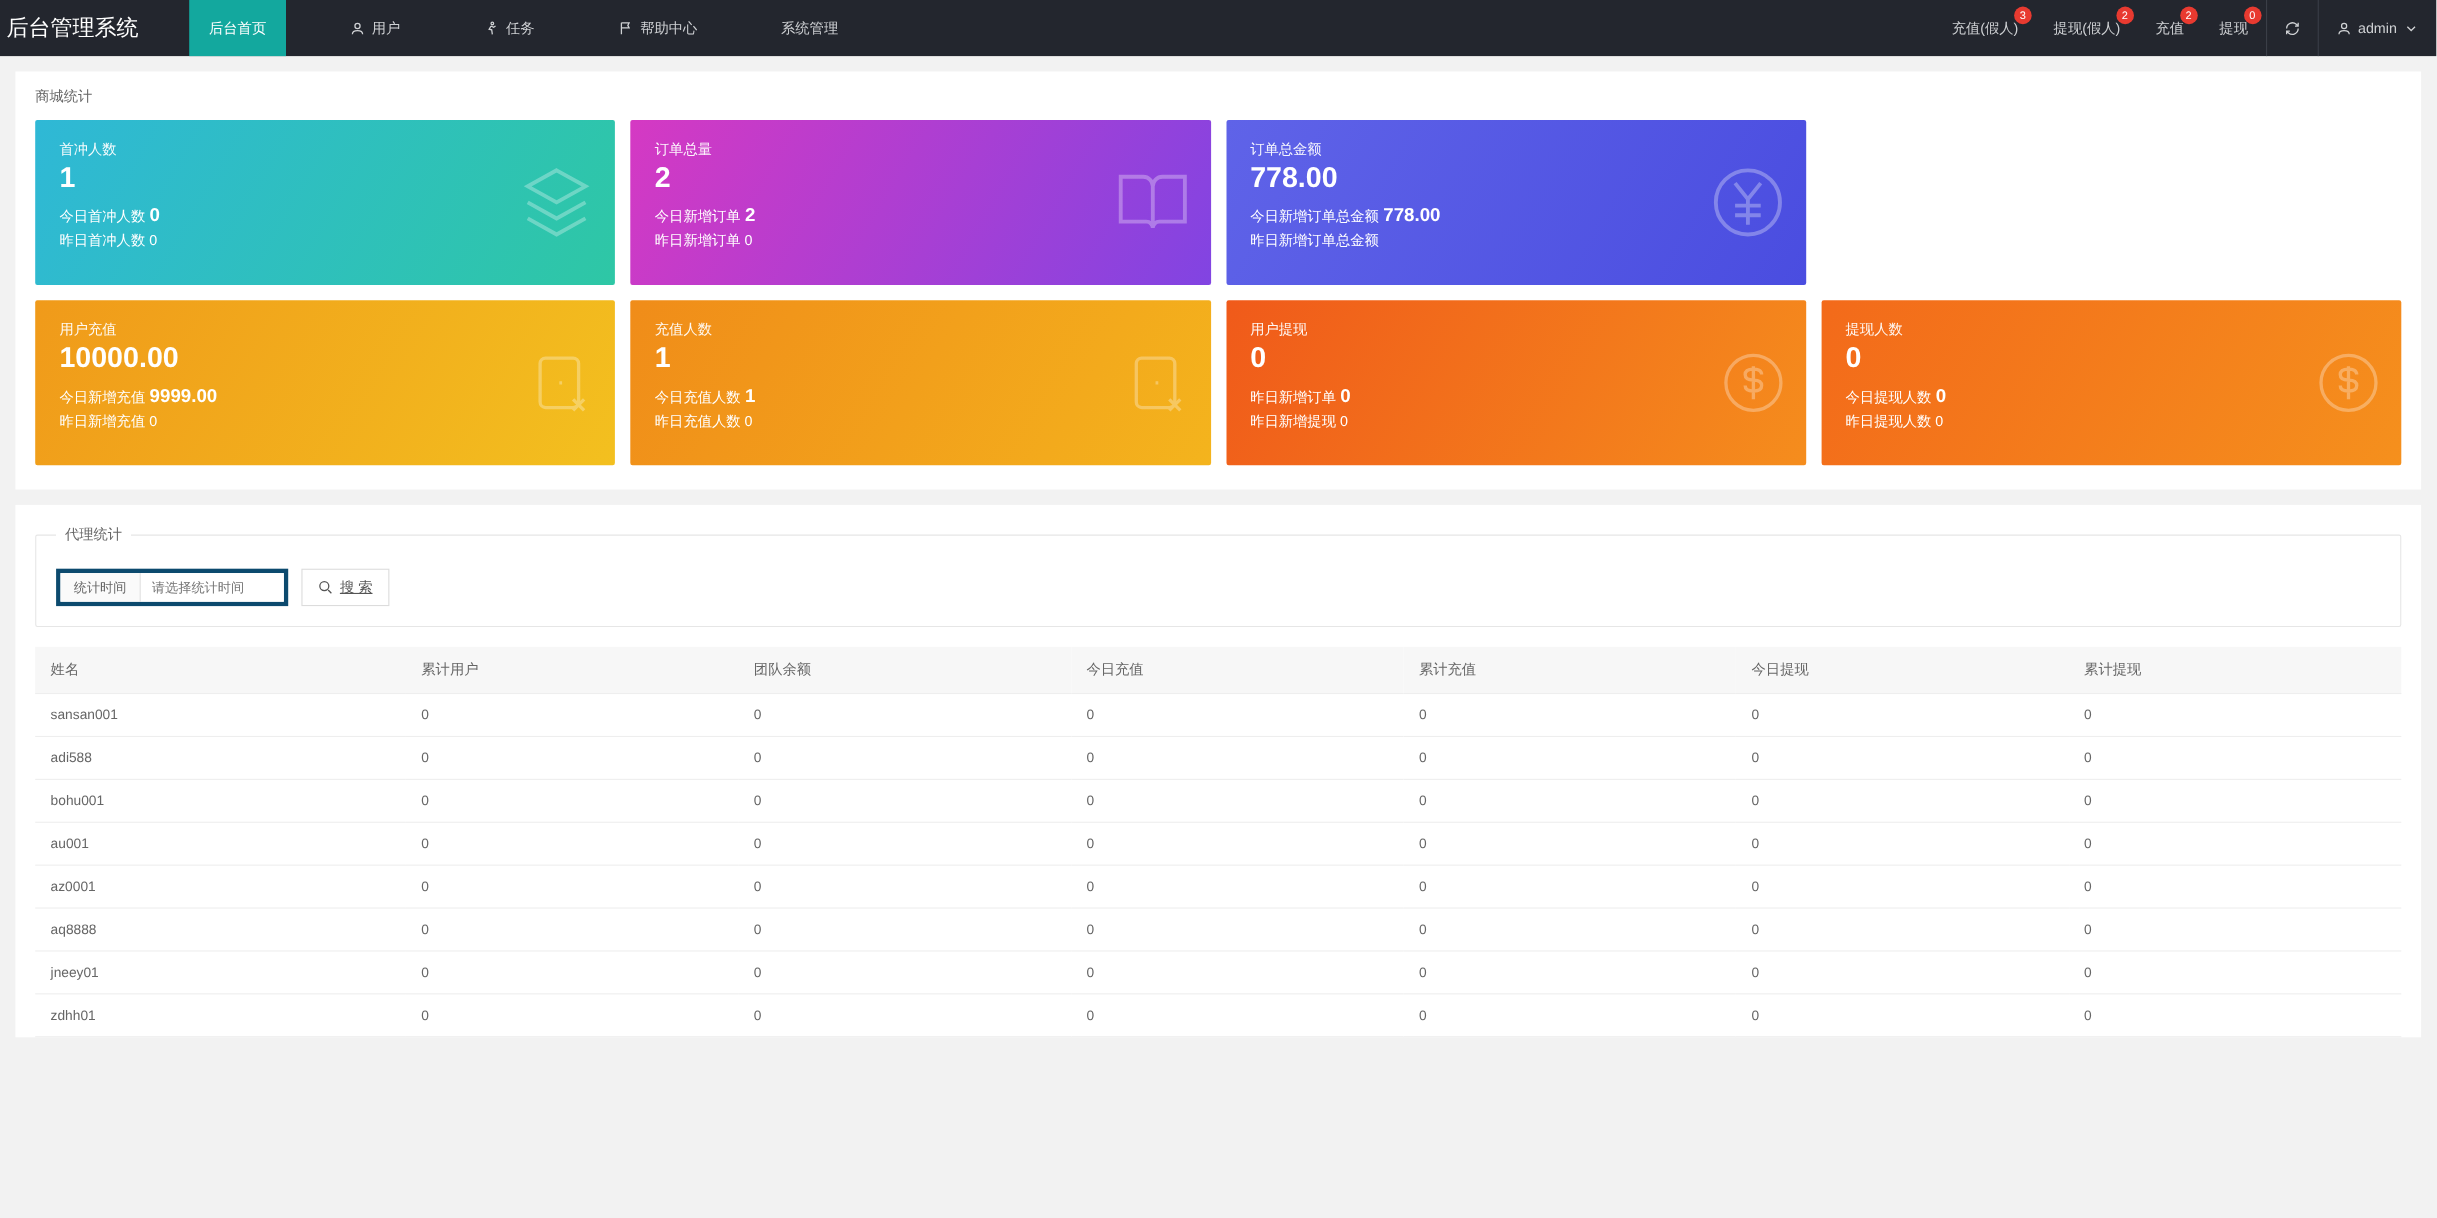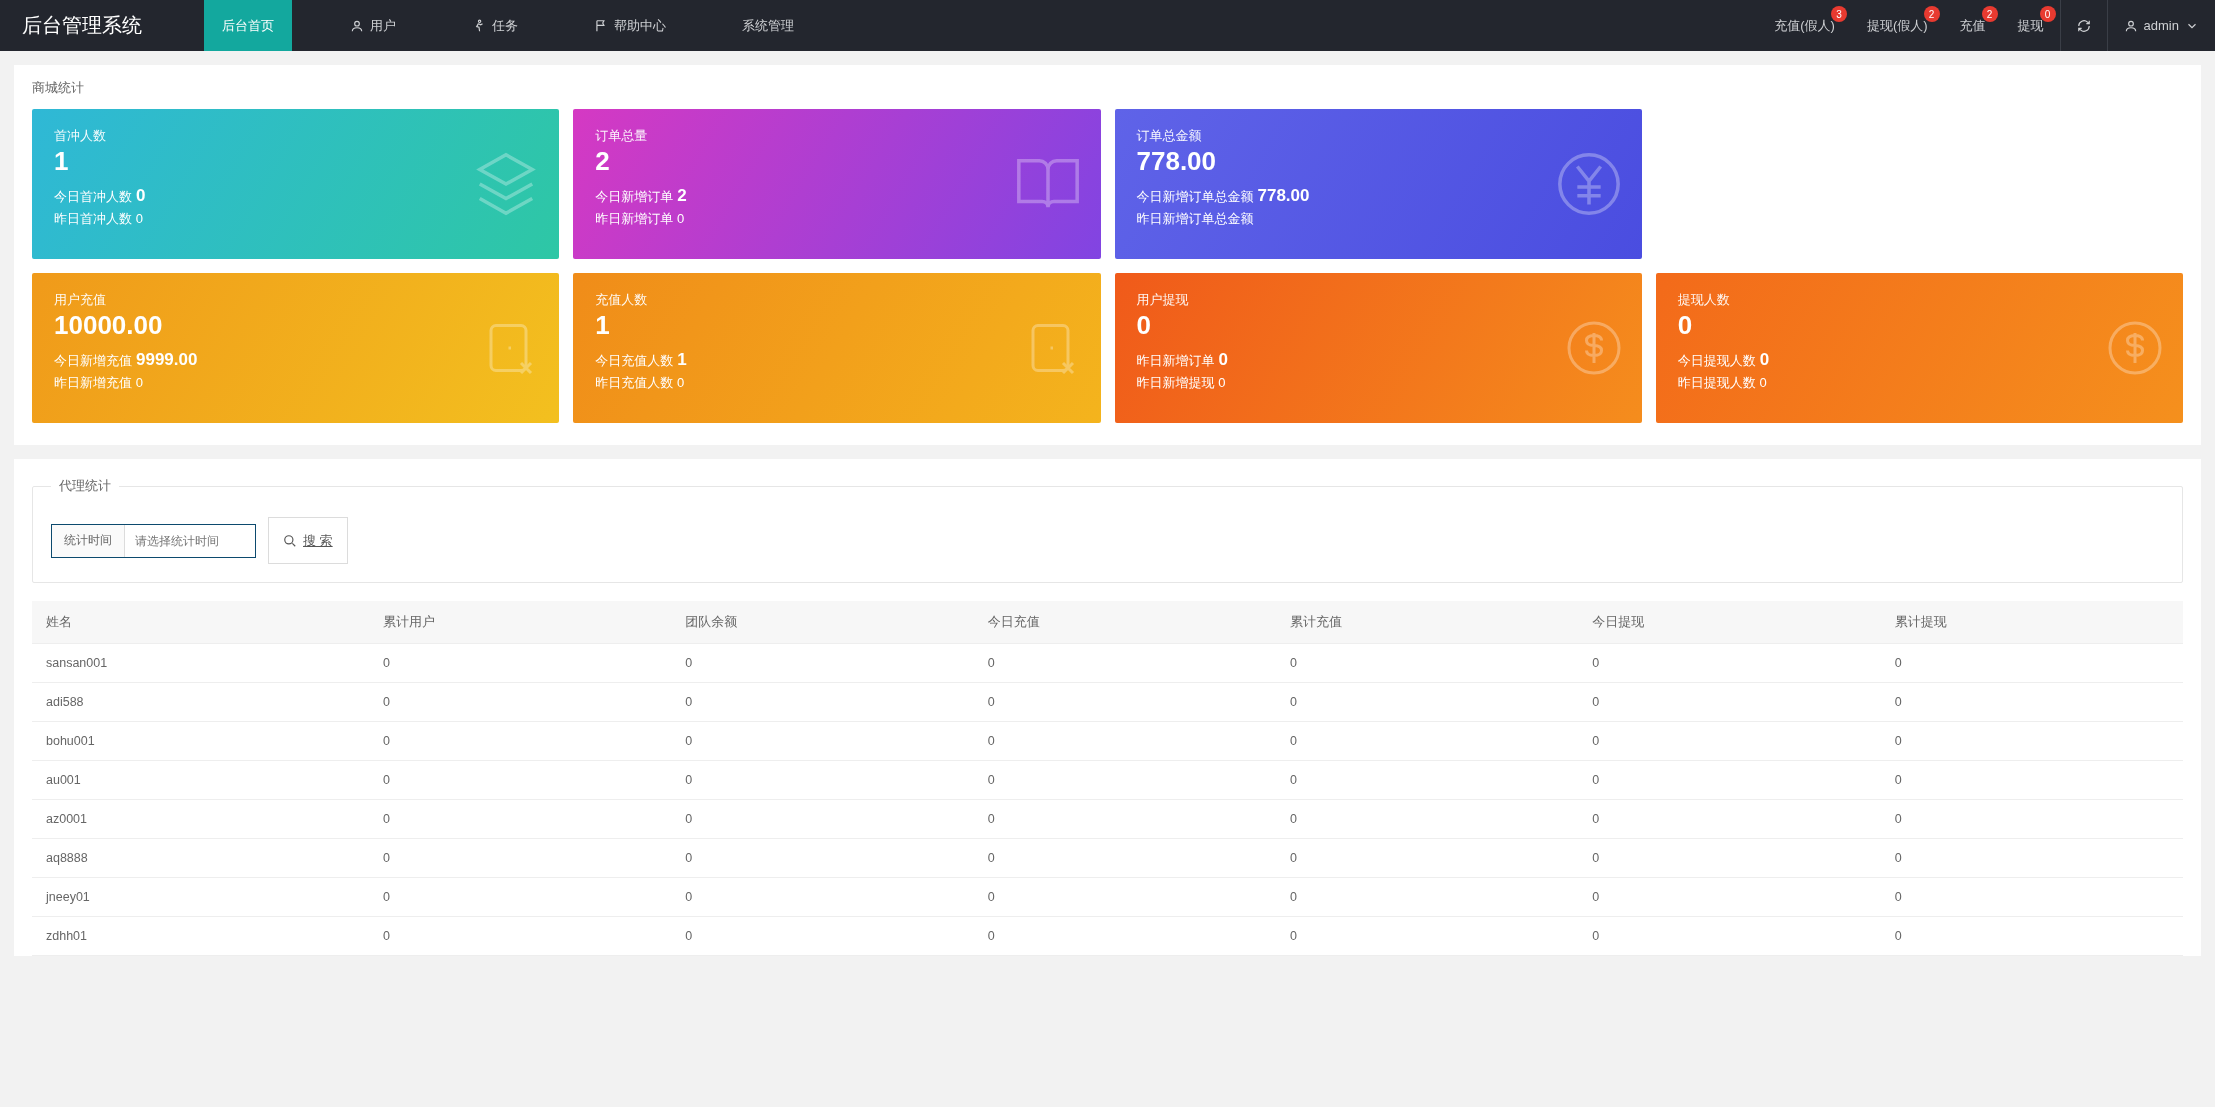--- a/index.html
+++ b/index.html
@@ -1,19 +1,19 @@
 <!DOCTYPE html>
 <html><head>
 <meta charset="utf-8">
 <style>
 * { box-sizing: border-box; margin: 0; padding: 0; }
 body { font-family: "Microsoft YaHei", Arial, sans-serif; background: #f2f2f2; color: #333; font-size: 13px; }
 .topnav { background: #23262e; height: 51px; display: flex; align-items: stretch; justify-content: space-between; }
 .topnav-left { display: flex; align-items: stretch; }
-.brand { color: #fff; font-size: 20px; font-weight: 400; padding: 0 22px; display:flex; align-items:center; }
+.brand { color: #fff; font-size: 20px; font-weight: 400; padding: 0 6px; display:flex; align-items:center; }
 .nav-item { display: flex; align-items: center; color: #cfd1d4; padding: 0 18px; cursor: pointer; font-size: 13px; gap: 6px; margin-left: 40px; }
 .nav-item.active { background: #13a89e; color: #fff; }
 .topnav-right { display: flex; align-items: stretch; }
 .nav-right-item { position: relative; display:flex; align-items:center; color:#cfd1d4; padding: 0 16px; cursor:pointer; font-size:13px; gap:6px; }
 .badge { position:absolute; top:6px; right:4px; background:#e83a30; color:#fff; font-size:10px; min-width:16px; height:16px; border-radius:8px; display:flex; align-items:center; justify-content:center; padding:0 4px; }
 .divider { width:1px; background:#3a3e47; }
 .panel { background:#fff; margin: 14px; padding: 14px 18px 22px; }
 .panel-title { color:#666; font-size:13px; margin-bottom: 12px; }
 .card-row { display:grid; grid-template-columns: repeat(4,1fr); gap: 14px; }
 .card { position:relative; color:#fff; padding: 18px 22px; height: 150px; overflow:hidden; border-radius:2px; }
@@ -28,24 +28,24 @@
 .g-purple { background: linear-gradient(120deg,#d539c3,#8144e2); }
 .g-indigo { background: linear-gradient(120deg,#5f63e8,#4a4de0); }
 .g-gold { background: linear-gradient(120deg,#f09a1a,#f3c01f); }
 .g-amber { background: linear-gradient(120deg,#f08c19,#f4b41d); }
 .g-orange1 { background: linear-gradient(120deg,#f05a1a,#f58d1d); }
 .g-orange2 { background: linear-gradient(120deg,#f36a1a,#f5901d); }
 .lower { background:#fff; margin: 14px; padding: 18px 18px 0; }
 fieldset.filter { border:1px solid #e6e6e6; padding: 22px 18px 18px; border-radius:2px; }
 fieldset.filter legend { font-size:13px; color:#666; padding: 0 8px; }
 .filter-inner { display:flex; align-items:center; gap:12px; }
-.input-group { display:flex; border:1px solid #0c4a6e; height:34px; align-items:stretch; }
+.input-group { display:flex; border:4px solid #0c4a6e; height:34px; align-items:stretch; }
 .input-label { background:#fafafa; color:#666; padding:0 12px; font-size:12px; display:flex; align-items:center; border-right:1px solid #dcdcdc; }
 .input-group input { border:none; outline:none; padding:0 10px; font-size:12px; width:130px; }
-.btn { border:1px solid #dcdcdc; background:#fff; height:47px; padding:0 14px; font-size:13px; color:#555; display:flex; align-items:center; gap:6px; cursor:pointer;text-decoration:underline; }
+.btn { border:1px solid #dcdcdc; background:#fff; height:34px; padding:0 14px; font-size:13px; color:#555; display:flex; align-items:center; gap:6px; cursor:pointer;text-decoration:underline; }
 table.data { width:100%; border-collapse:collapse; margin-top:18px; }
 table.data th { background:#f7f7f7; color:#666; font-weight:400; text-align:left; padding:12px 14px; font-size:13px; border-bottom:1px solid #eee; }
 table.data td { padding:12px 14px; font-size:12.5px; color:#666; border-bottom:1px solid #eee; }
 svg.nav-icon { width:14px; height:14px; }
 </style>
 </head>
 <body>
 
 <div class="topnav">
   <div class="topnav-left">

